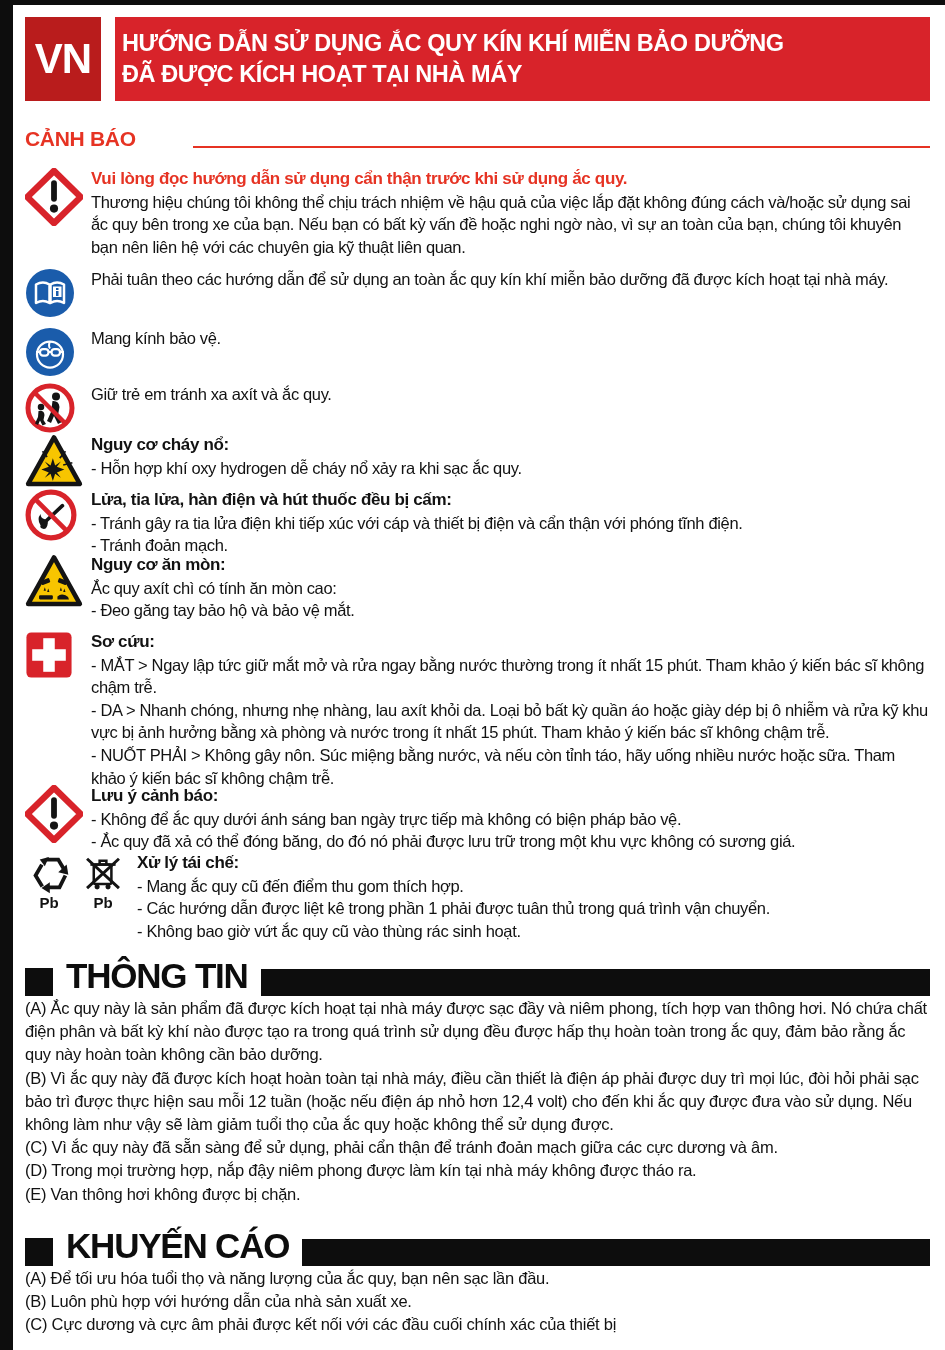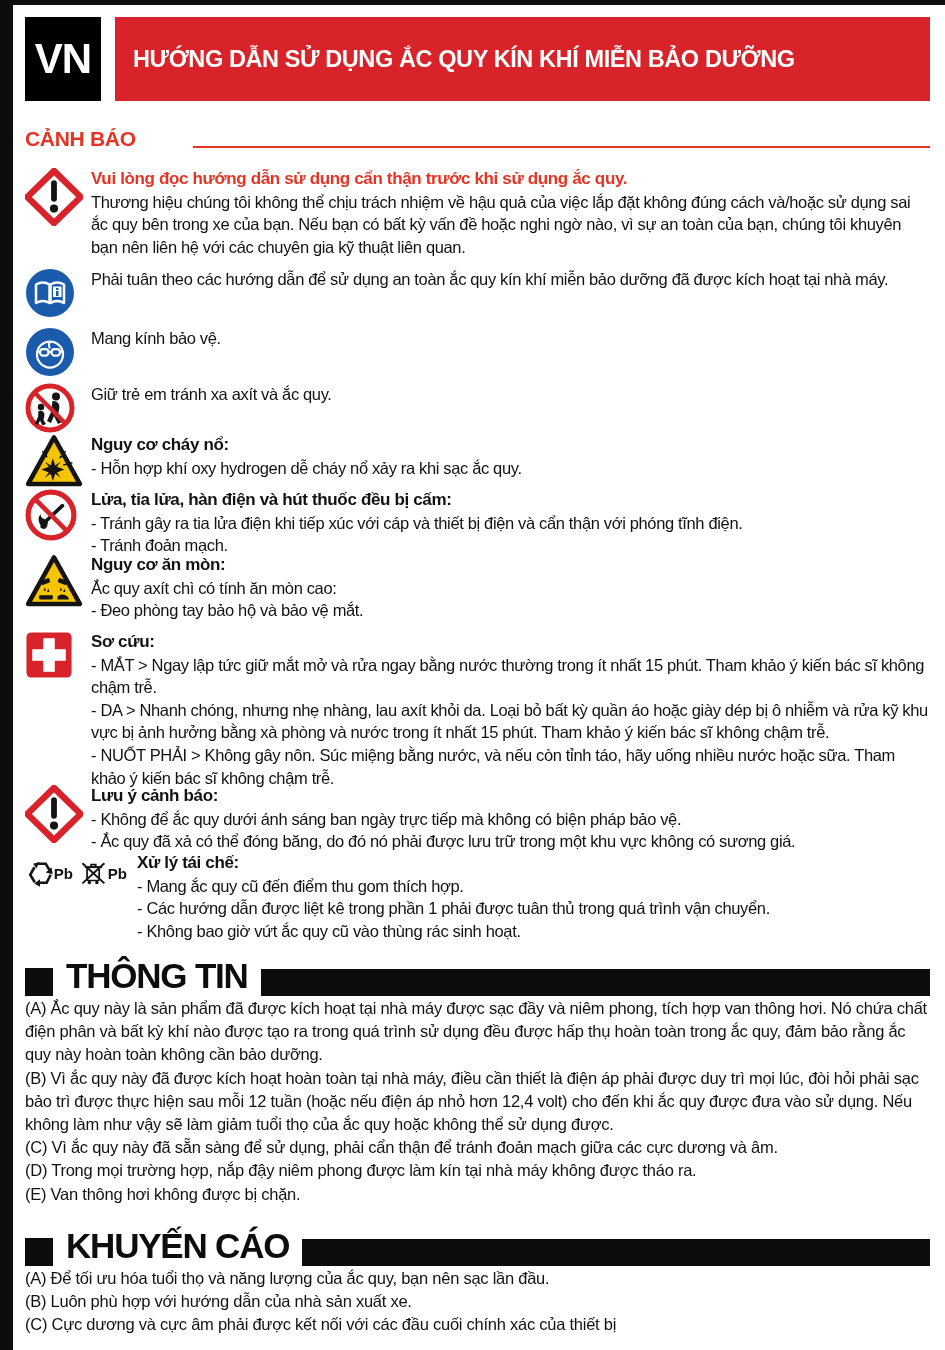--- a/index.html
+++ b/index.html
@@ -3,43 +3,43 @@
 <meta charset="utf-8">
 <style>
   html,body{margin:0;padding:0;background:#ffffff;}
   .page{position:relative;width:945px;height:1350px;background:#ffffff;overflow:hidden;
         font-family:"Liberation Sans", sans-serif;color:#121212;}
   .edge-left{position:absolute;left:0;top:0;width:13px;height:1350px;background:#0d0d0d;}
   .edge-top{position:absolute;left:0;top:0;width:945px;height:5px;background:#0d0d0d;}
 
   
   .hdr{position:absolute;left:25px;top:17px;right:15px;display:flex;gap:14px;}
-  .vn-badge{width:76px;height:84px;background:#000000;color:#fff;display:flex;align-items:center;
+  .vn-badge{width:76px;height:84px;background:#b91c1c;color:#fff;display:flex;align-items:center;
             justify-content:center;font-weight:bold;font-size:42px;letter-spacing:-1px;}
   .title-bar{flex:1;height:84px;background:#d8232a;color:#fff;display:flex;flex-direction:column;
-             justify-content:center;padding-left:18px;box-sizing:border-box;}
+             justify-content:center;padding-left:7px;box-sizing:border-box;}
   .title-bar div{font-weight:bold;font-size:23.5px;line-height:31px;letter-spacing:-0.4px;}
 
   
   .warn-head{position:absolute;left:25px;top:127px;right:15px;display:flex;align-items:flex-end;gap:48px;}
   .warn-head-label{color:#e63323;font-weight:bold;font-size:21px;letter-spacing:-0.3px;}
   .warn-head-rule{flex:1;border-bottom:2.5px solid #e63323;margin-left:9px;margin-bottom:3px;}
 
   
   .w-row{position:absolute;left:25px;right:15px;display:flex;align-items:flex-start;}
   .w-icon{width:66px;flex:0 0 66px;display:flex;justify-content:flex-start;}
   .w-icon-wide{width:112px;flex:0 0 112px;display:flex;gap:6px;}
   .w-text{flex:1;}
   .w-line{font-size:16.5px;line-height:22.6px;letter-spacing:-0.35px;color:#121212;}
   .w-title{font-weight:bold;font-size:17px;line-height:22.6px;letter-spacing:-0.35px;color:#121212;}
   .w-title-red{color:#e63323;}
   .r1{top:168px;} .r2{top:268px;} .r3{top:327px;} .r4{top:383px;} .r5{top:434px;}
   .r6{top:489px;} .r7{top:554px;justify-content:flex-end;} .r8{top:631px;} .r9{top:785px;} .r10{top:852px;}
 
-  .icon-stack{display:flex;align-items:center;width:48px;}
+  .icon-stack{display:flex;flex-direction:column;align-items:center;width:48px;}
   .pb-label{font-weight:bold;font-size:15px;line-height:15px;margin-top:1px;color:#121212;}
 
   
   .section{position:absolute;left:25px;right:15px;}
   .s-info{top:956px;} .s-reco{top:1226px;}
   .sec-header{display:flex;align-items:flex-end;gap:13px;}
   .sec-square{width:28px;height:28px;background:#0d0d0d;flex:0 0 28px;}
   .sec-title{font-size:35px;font-weight:bold;letter-spacing:-1.2px;color:#0d0d0d;white-space:nowrap;}
   .sec-bar{flex:1;height:27px;background:#0d0d0d;}
   .sec-body{margin-top:1px;}
@@ -51,20 +51,21 @@
 <body>
 
 <div class="page">
   <div class="edge-left"></div>
   <div class="edge-top"></div>
 
   <div class="hdr">
     <div class="vn-badge">VN</div>
     <div class="title-bar">
       <div>HƯỚNG DẪN SỬ DỤNG ẮC QUY KÍN KHÍ MIỄN BẢO DƯỠNG</div>
+      <div>ĐÃ ĐƯỢC KÍCH HOẠT TẠI NHÀ MÁY</div>
     </div>
   </div>
 
   <div class="warn-head">
     <span class="warn-head-label">CẢNH BÁO</span>
     <span class="warn-head-rule"></span>
   </div>
 
   <div class="w-row r1">
     <div class="w-icon">
@@ -177,21 +178,21 @@
           <path d="M62 58 l2 6 l-4 0 Z"></path>
             <path d="M68 60 l2 6 l-4 0 Z"></path>
           <rect x="24" y="72" width="24" height="7" rx="2"></rect>
           <path d="M56 74 q6 -6 14 -2 q6 3 6 7 l-20 0 Z"></path>
         </g>
       </svg>
     </div>
     <div class="w-text">
       <div class="w-title">Nguy cơ ăn mòn:</div>
       <div class="w-line">Ắc quy axít chì có tính ăn mòn cao:</div>
-      <div class="w-line">- Đeo phòng tay bảo hộ và bảo vệ mắt.</div>
+      <div class="w-line">- Đeo găng tay bảo hộ và bảo vệ mắt.</div>
     </div>
   </div>
 
   <div class="w-row r8">
     <div class="w-icon">
       <svg width="48" height="48" viewBox="0 0 100 100">
         <rect x="3" y="3" width="94" height="94" rx="10" fill="#d8232a"></rect>
         <rect x="38" y="15" width="24" height="70" fill="#fff"></rect>
         <rect x="15" y="38" width="70" height="24" fill="#fff"></rect>
       </svg>

